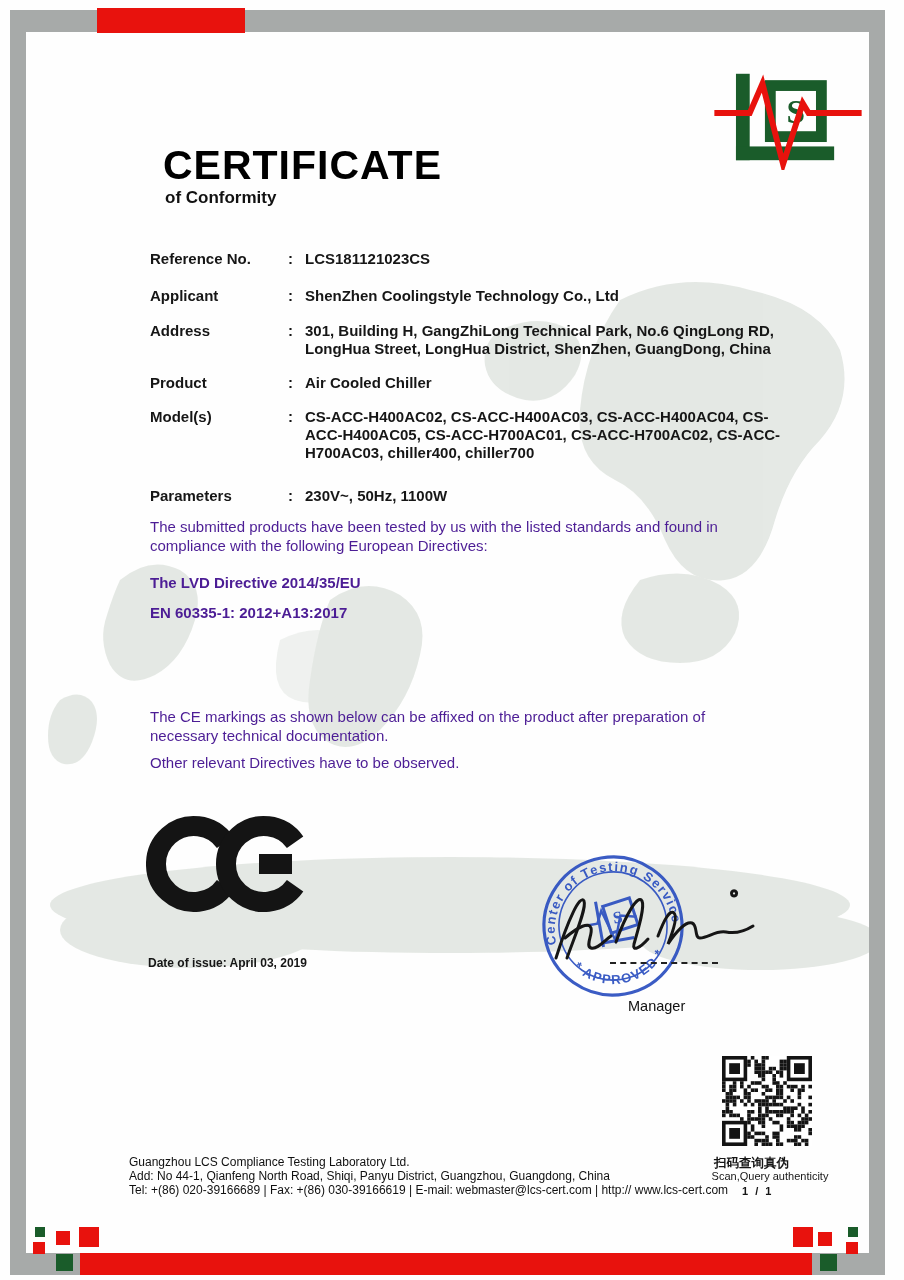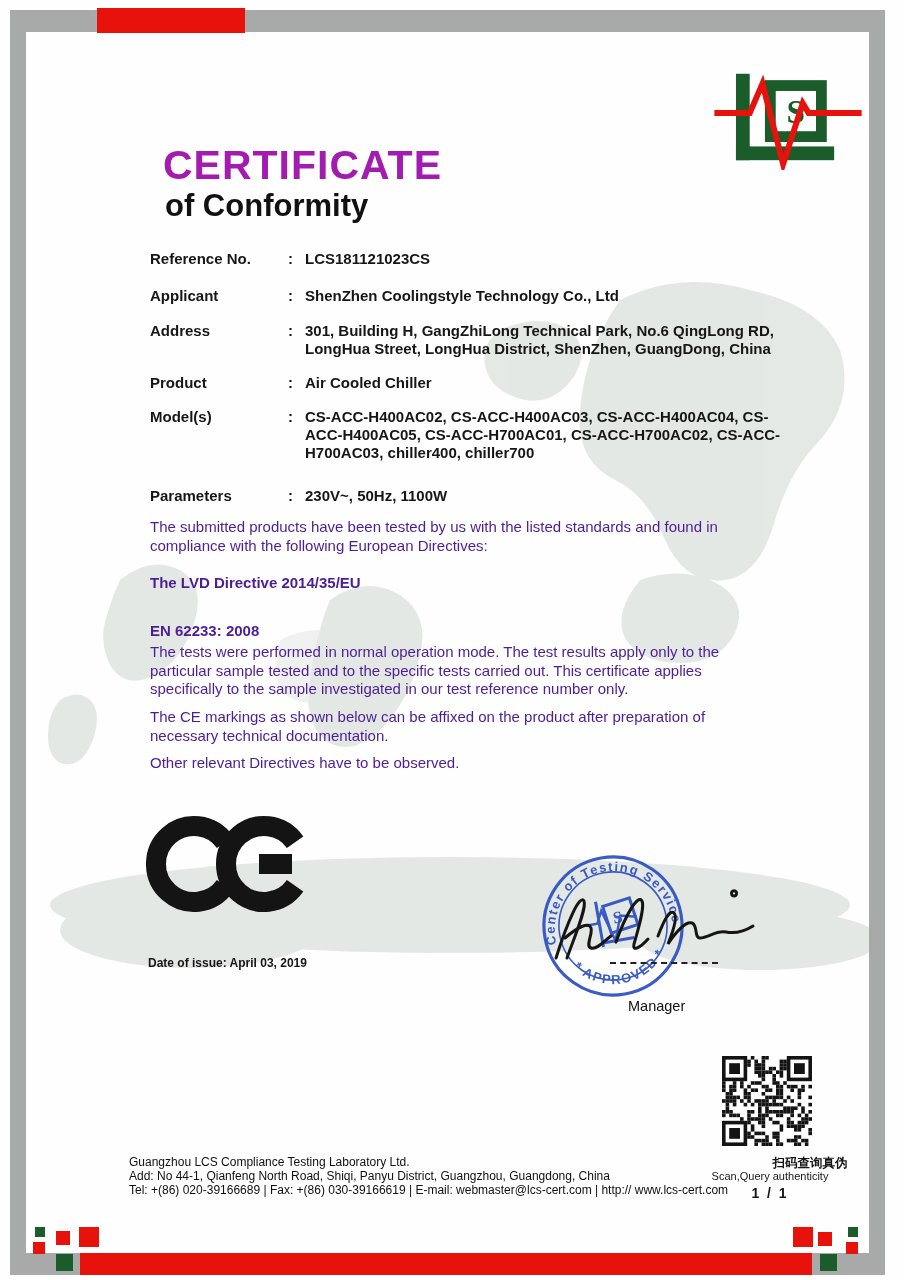--- a/index.html
+++ b/index.html
@@ -25,45 +25,45 @@
   .sq.red{background:var(--accent-red);}
   .sq.green{background:var(--brand-green);}
 
   
   .map{position:absolute;left:0;top:0;width:904px;height:1280px;pointer-events:none;}
 
   
   .logo{position:absolute;left:713px;top:62px;width:150px;height:108px;}
 
   
-  .title-main{position:absolute;left:163px;top:142px;font-size:41px;font-weight:bold;letter-spacing:1px;color:#a21caf;}
-  .title-sub{position:absolute;left:165px;top:188px;font-size:31px;font-weight:bold;color:#111;}
+  .title-main{position:absolute;left:163px;top:142px;font-size:41px;font-weight:bold;letter-spacing:1px;color:#000000;}
+  .title-sub{position:absolute;left:165px;top:188px;font-size:17px;font-weight:bold;color:#111;}
 
   
   .field{position:absolute;left:150px;width:625px;font-size:15px;font-weight:bold;line-height:18px;}
   .field .lbl{position:absolute;left:0;top:0;width:132px;}
   .field .col{position:absolute;left:138px;top:0;}
   .field .val{position:absolute;left:155px;top:0;width:478px;}
 
   
   .para{position:absolute;left:150px;width:600px;font-size:15px;line-height:18.5px;color:#4c1d95;}
   .para.bold{font-weight:bold;margin-top:8px;}
 
   .ce{position:absolute;left:146px;top:812px;}
   .date-line{position:absolute;left:148px;top:956px;font-size:12px;font-weight:bold;}
 
   .stamp{position:absolute;left:540px;top:853px;width:146px;height:146px;transform:rotate(-10deg);opacity:.92;}
   .signature{position:absolute;left:548px;top:876px;width:212px;height:98px;}
   .sig-line{position:absolute;left:610px;top:962px;width:108px;border-top:2px dashed #222;}
   .sig-role{position:absolute;left:628px;top:968px;font-size:14.5px;color:#111;margin-top:30px;}
 
   .qr{position:absolute;left:722px;top:1056px;width:90px;height:90px;}
-  .qr-zh{position:absolute;left:746px;top:1155px;width:128px;text-align:center;font-size:12.5px;font-weight:bold;}
+  .qr-zh{position:absolute;left:714px;top:1155px;width:128px;text-align:left;font-size:12.5px;font-weight:bold;}
   .qr-en{position:absolute;left:700px;top:1170px;width:140px;text-align:center;font-size:11px;font-weight:normal;}
-  .page-num{position:absolute;left:742px;top:1185px;width:56px;text-align:center;font-size:14px;font-weight:bold;letter-spacing:2px;}
+  .page-num{position:absolute;left:742px;top:1185px;width:56px;text-align:left;font-size:11px;font-weight:bold;letter-spacing:2px;}
 
   .foot{position:absolute;left:129px;font-size:12px;color:#101010;line-height:14px;white-space:nowrap;}
 </style>
 </head>
 <body>
 
 <div class="page">
 
   <svg class="map" viewBox="0 0 904 1280">
     <g fill="var(--map-green)" opacity="0.5">
@@ -117,22 +117,21 @@
     <span class="val">CS-ACC-H400AC02, CS-ACC-H400AC03, CS-ACC-H400AC04, CS-ACC-H400AC05, CS-ACC-H700AC01, CS-ACC-H700AC02, CS-ACC-H700AC03, chiller400, chiller700</span>
   </div>
   <div class="field" style="top:487px">
     <span class="lbl">Parameters</span>
     <span class="col">:</span>
     <span class="val">230V~, 50Hz, 1100W</span>
   </div>
 
   <div class="para" style="top:518px">The submitted products have been tested by us with the listed standards and found in compliance with the following European Directives:</div>
   <div class="para bold" style="top:566px">The LVD Directive 2014/35/EU</div>
-  <div class="para bold" style="top:614px">EN 62233: 2008</div>
-  <div class="para" style="top:643px">The tests were performed in normal operation mode. The test results apply only to the particular sample tested and to the specific tests carried out. This certificate applies specifically to the sample investigated in our test reference number only.</div>
+  <div class="para bold" style="top:596px">EN 60335-1: 2012+A13:2017</div>
   <div class="para" style="top:754px">Other relevant Directives have to be observed.</div>
   <div class="para" style="top:708px">The CE markings as shown below can be affixed on the product after preparation of necessary technical documentation.</div>
 
   <svg class="ce" width="160" height="104" viewBox="0 0 160 104">
     <path d="M79.1,30.2 A38,38 0 1 0 79.1,73.8" fill="none" stroke="#141414" stroke-width="20"></path>
     <path d="M149.1,30.2 A38,38 0 1 0 149.1,73.8" fill="none" stroke="#141414" stroke-width="20"></path>
     <path d="M113,52 H146" fill="none" stroke="#141414" stroke-width="20"></path>
   </svg>
 
   <div class="date-line">Date of issue: April 03, 2019</div>

